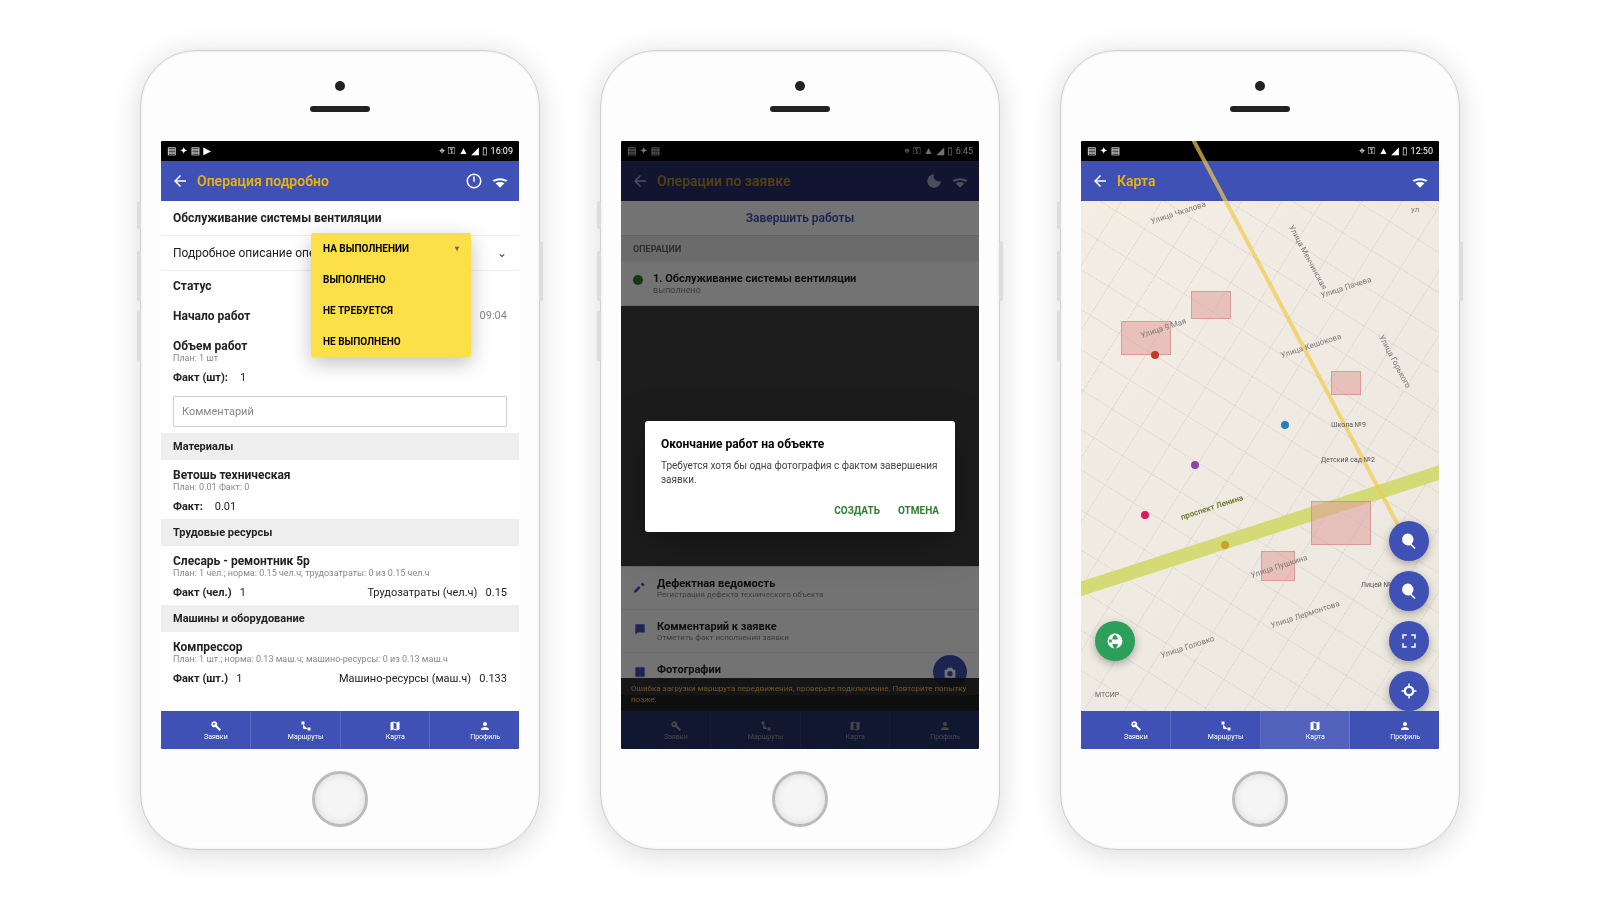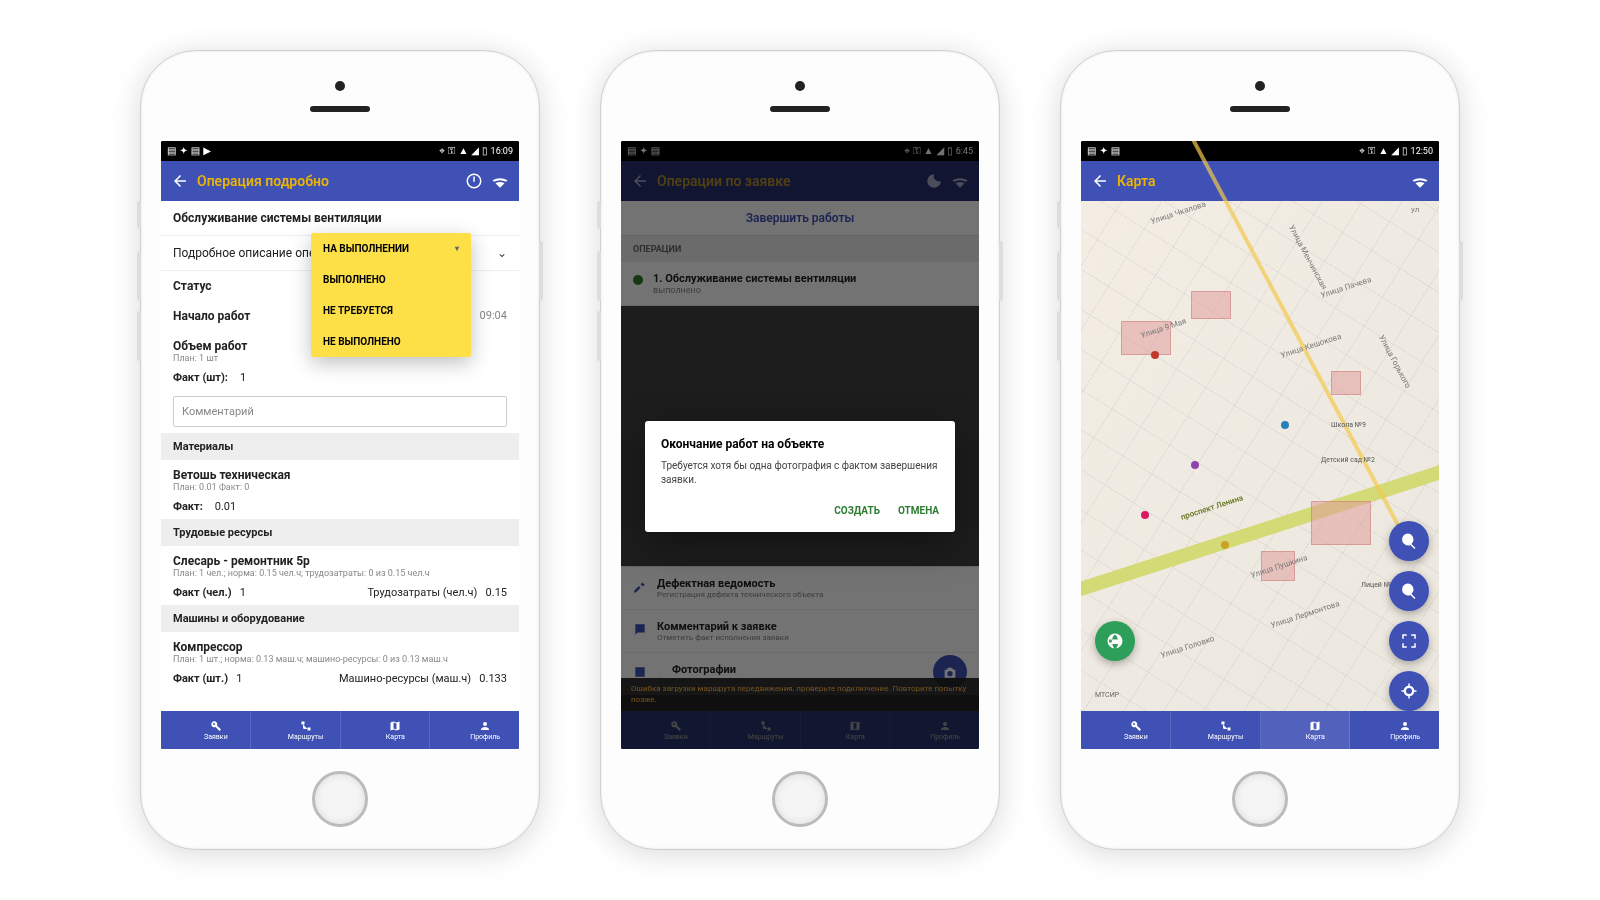--- a/index.html
+++ b/index.html
@@ -337,21 +337,21 @@
         </div>
         <div class="card-row">
           <svg viewBox="0 0 24 24">
               <path d="M4 4h16v14H8l-4 4z"></path>
             </svg>
           <div>
               <div class="t">Комментарий к заявке</div>
               <div class="s">Отметить факт исполнения заявки</div>
             </div>
         </div>
-        <div class="card-row" style="border-bottom:none;position:relative;text-align:center;">
+        <div class="card-row" style="border-bottom:none;position:relative;">
           <svg viewBox="0 0 24 24">
               <path d="M4 4h16v16H4zm3 12l3-4 2 3 3-5 3 6z"></path>
             </svg>
           <div>
               <div class="t">Фотографии</div>
               <div class="s">Факт исполнения заявки</div>
             </div>
           <div class="camera-fab">
               <svg viewBox="0 0 24 24">
                 <path d="M4 7h3l2-3h6l2 3h3v12H4zM12 17a4 4 0 100-8 4 4 0 000 8z"></path>

